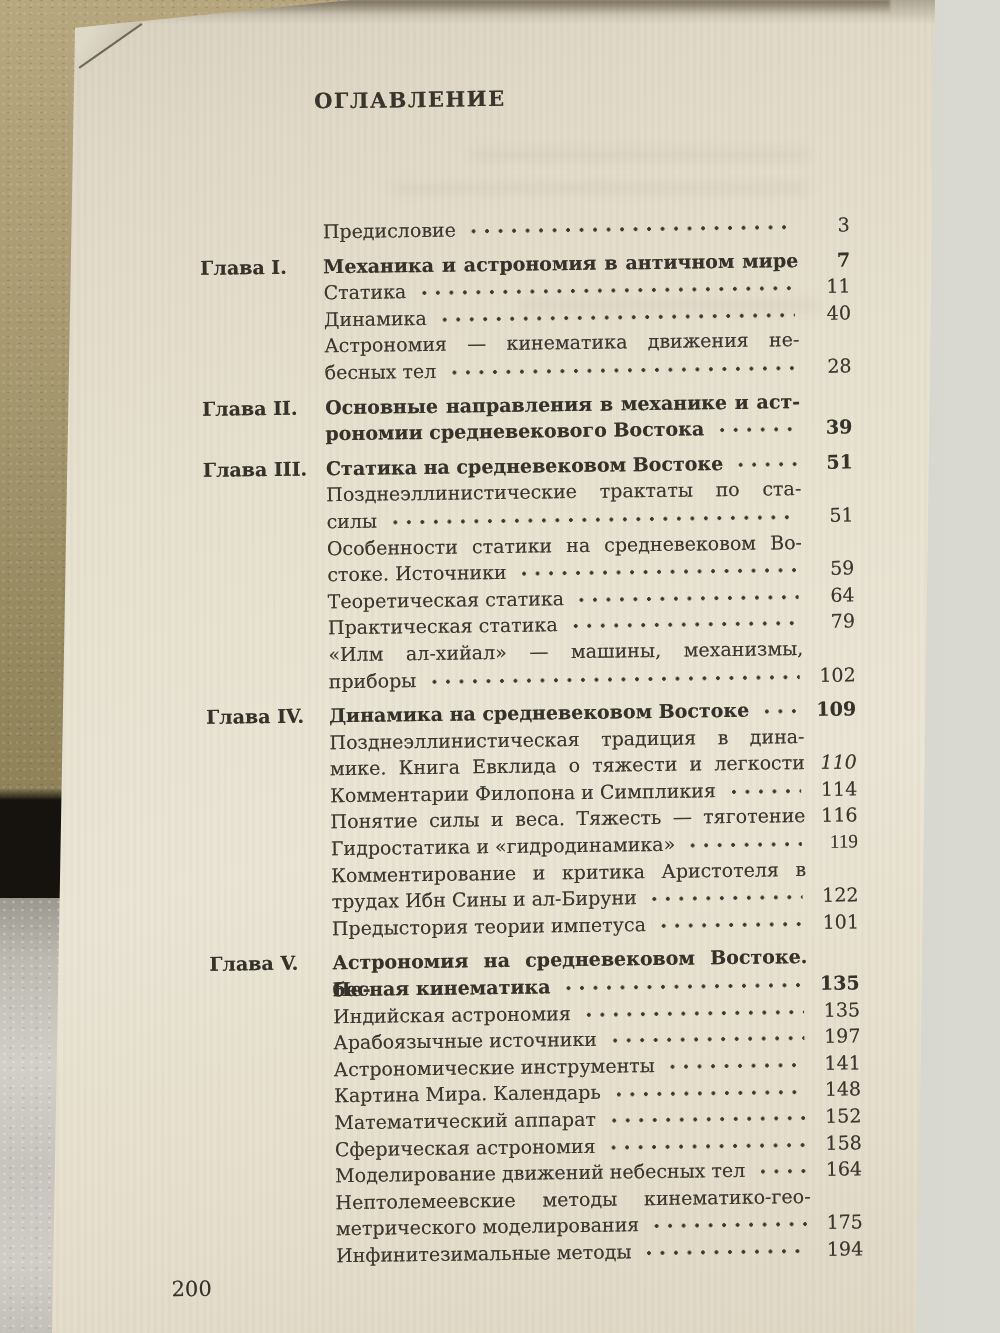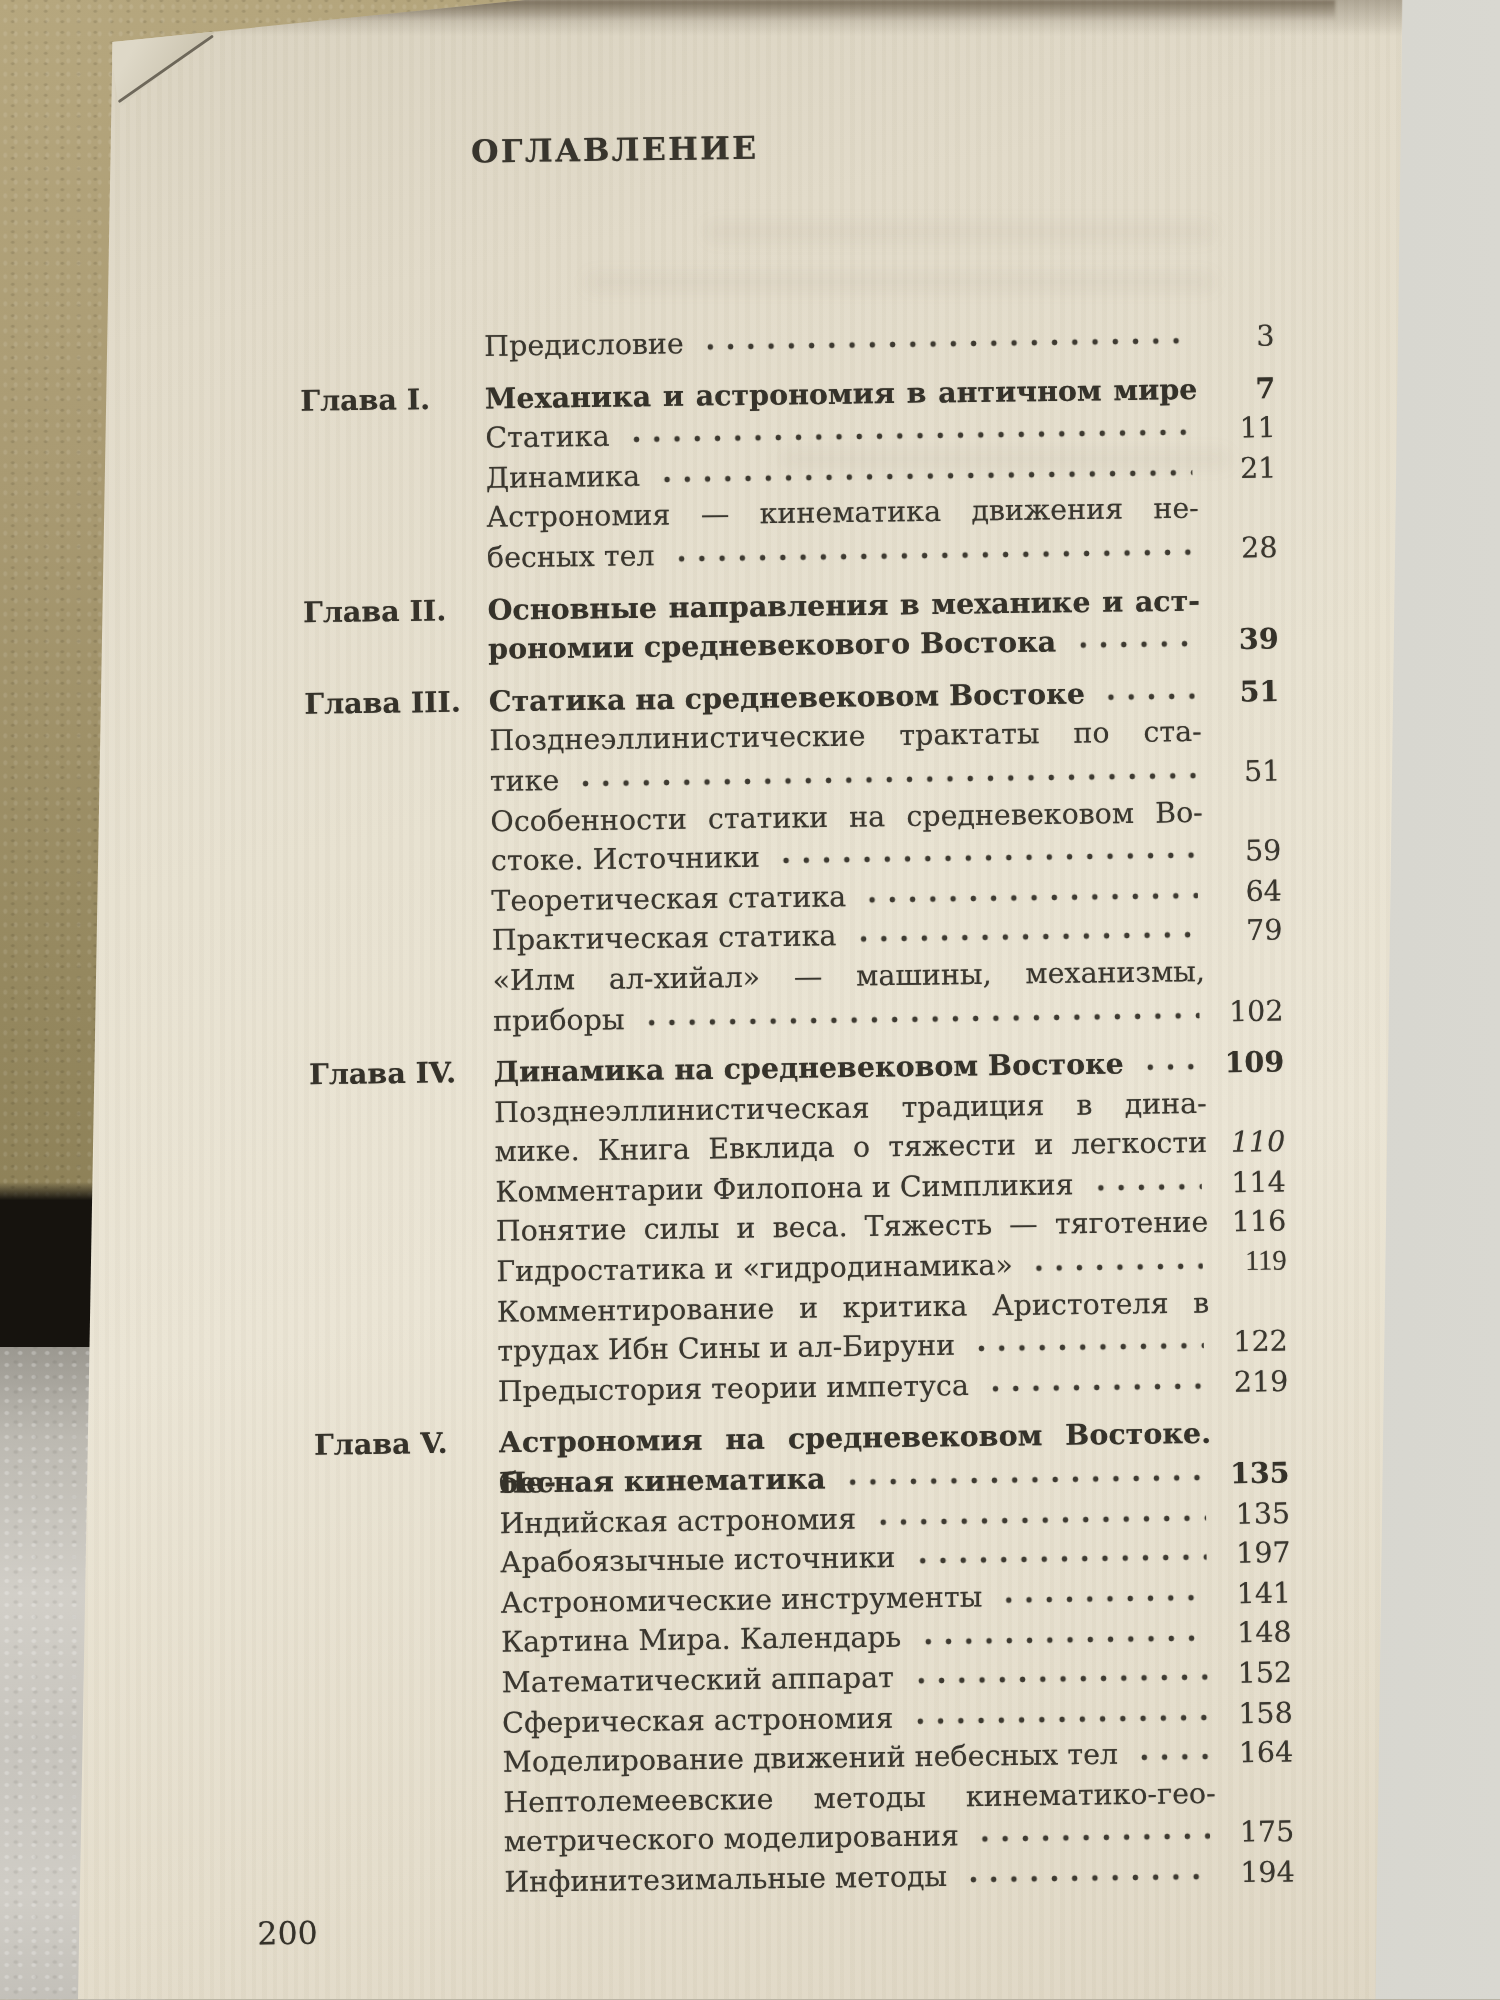--- a/index.html
+++ b/index.html
@@ -126,21 +126,21 @@
             <span class="dots"></span>
           </div>
           <div class="pg" style="grid-row: 1;">11</div>
         </div>
         <div class="entry">
           <div class="label"></div>
           <div class="body" style="grid-row: 1;">
             <span class="t">Динамика</span>
             <span class="dots"></span>
           </div>
-          <div class="pg" style="grid-row: 1;">21</div>
+          <div class="pg" style="grid-row: 1;">40</div>
         </div>
         <div class="entry">
           <div class="label"></div>
           <div class="body stretch" style="grid-row: 1;"><span class="t">Астрономия — кинематика движения не-</span></div>
           <div class="pg" style="grid-row: 1;"></div>
           <div class="body" style="grid-row: 2;">
             <span class="t">бесных тел</span>
             <span class="dots"></span>
           </div>
           <div class="pg" style="grid-row: 2;">28</div>
@@ -161,21 +161,21 @@
             <span class="t">Статика на средневековом Востоке</span>
             <span class="dots"></span>
           </div>
           <div class="pg" style="grid-row: 1;">51</div>
         </div>
         <div class="entry">
           <div class="label"></div>
           <div class="body stretch" style="grid-row: 1;"><span class="t">Позднеэллинистические трактаты по ста-</span></div>
           <div class="pg" style="grid-row: 1;"></div>
           <div class="body" style="grid-row: 2;">
-            <span class="t">тике</span>
+            <span class="t">силы</span>
             <span class="dots"></span>
           </div>
           <div class="pg" style="grid-row: 2;">51</div>
         </div>
         <div class="entry">
           <div class="label"></div>
           <div class="body stretch" style="grid-row: 1;"><span class="t">Особенности статики на средневековом Во-</span></div>
           <div class="pg" style="grid-row: 1;"></div>
           <div class="body" style="grid-row: 2;">
             <span class="t">стоке. Источники</span>
@@ -254,21 +254,21 @@
             <span class="dots"></span>
           </div>
           <div class="pg" style="grid-row: 2;">122</div>
         </div>
         <div class="entry">
           <div class="label"></div>
           <div class="body" style="grid-row: 1;">
             <span class="t">Предыстория теории импетуса</span>
             <span class="dots"></span>
           </div>
-          <div class="pg" style="grid-row: 1;">219</div>
+          <div class="pg" style="grid-row: 1;">101</div>
         </div>
         <div class="entry bold chapter">
           <div class="label">Глава V.</div>
           <div class="body stretch" style="grid-row: 1;"><span class="t">Астрономия на средневековом Востоке. Не-</span></div>
           <div class="pg" style="grid-row: 1;"></div>
           <div class="body" style="grid-row: 2;">
             <span class="t">бесная кинематика</span>
             <span class="dots"></span>
           </div>
           <div class="pg" style="grid-row: 2;">135</div>

